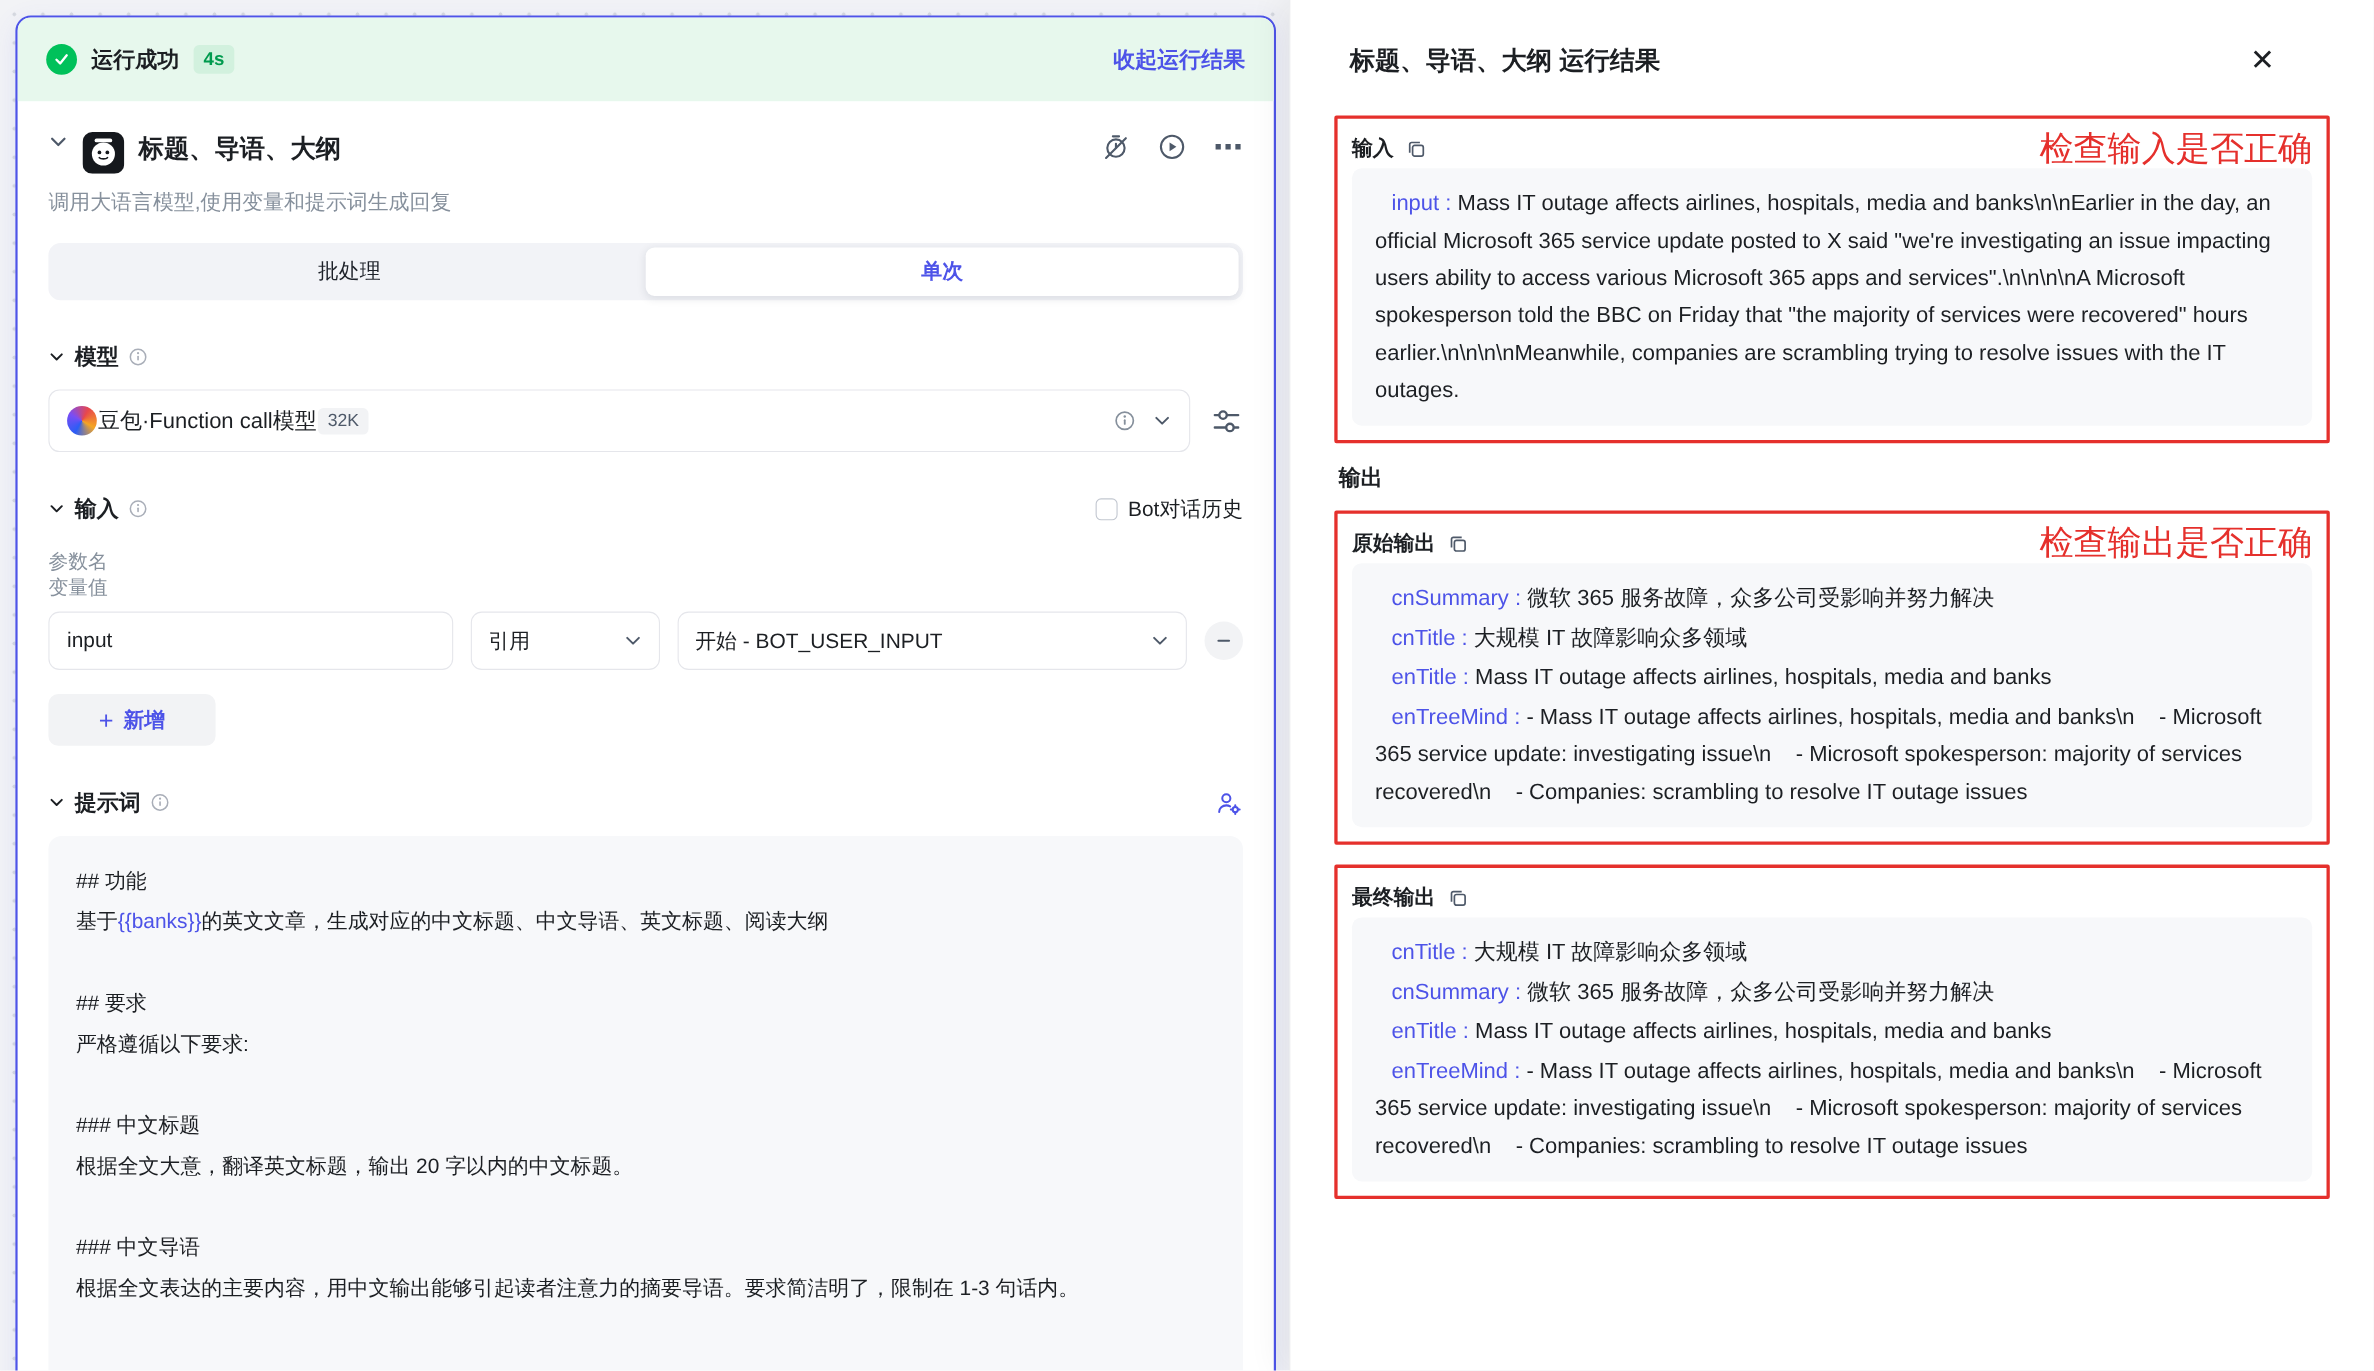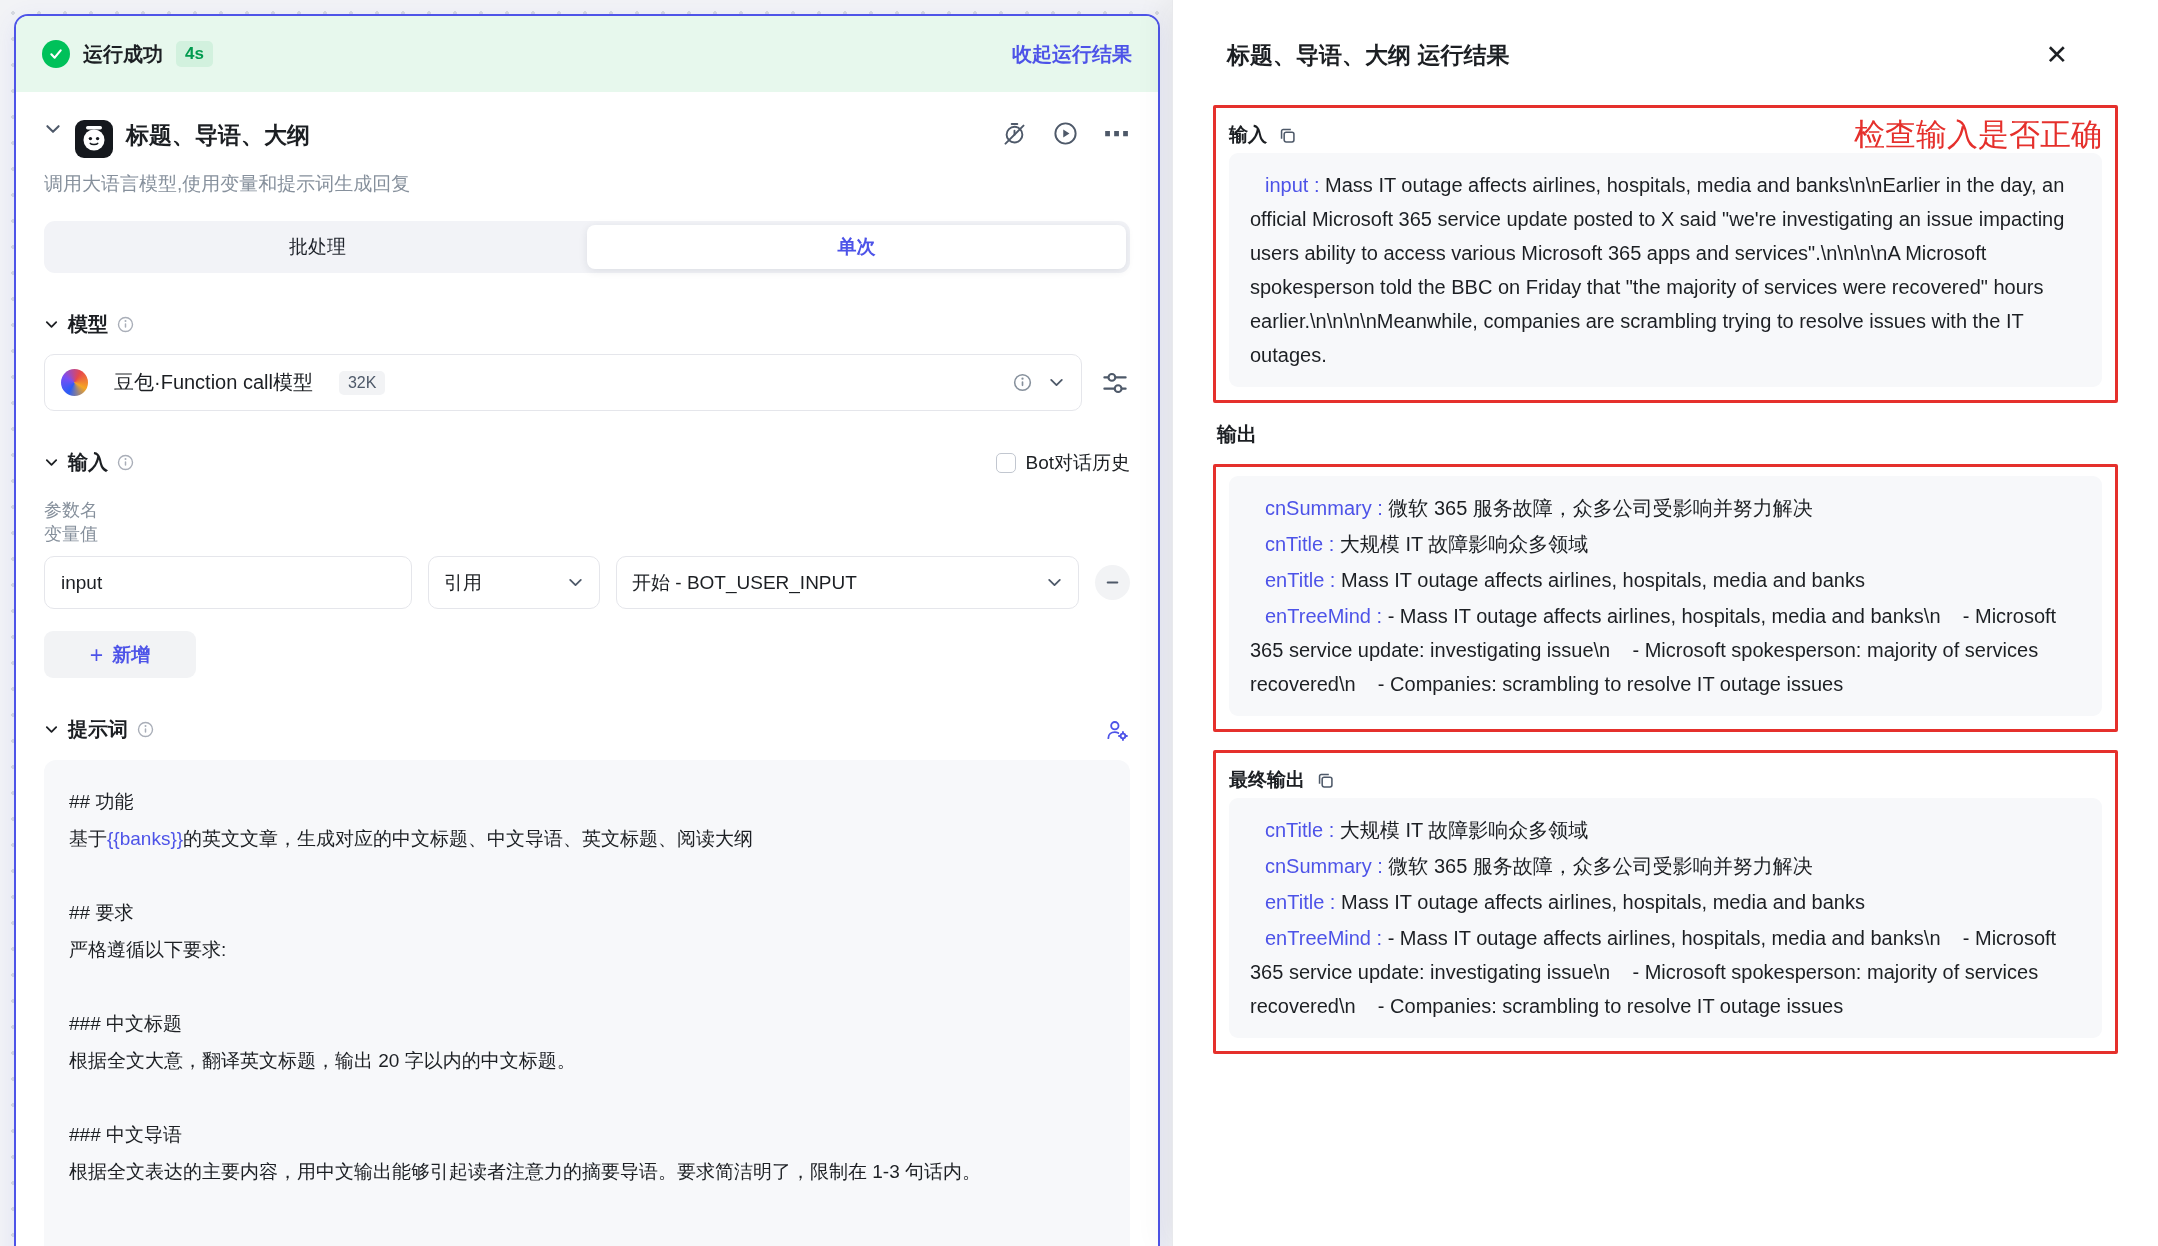--- a/index.html
+++ b/index.html
@@ -59,21 +59,21 @@
 
   .section-head { margin-top:38px; display:flex; align-items:center; gap:9px; }
   .section-head.between { justify-content:flex-start; }
   .section-head .right { margin-left:auto; display:flex; align-items:center; gap:9px; }
   .sec-label { font-size:20px; font-weight:700; }
   .chev-sm, .info-ic { flex:0 0 auto; cursor:pointer; }
 
   .model-row { margin-top:16px; display:flex; align-items:center; gap:18px; }
   .model-select {
     flex:1; height:57px; border:1px solid #e5e6eb; border-radius:10px;
-    display:flex; align-items:center; gap:26px; padding:0 16px; cursor:pointer; background:#fff;
+    display:flex; align-items:center; gap:1px; padding:0 16px; cursor:pointer; background:#fff;
   }
   .model-logo {
     width:27px; height:27px; border-radius:50%; flex:0 0 auto;
     background:conic-gradient(from 210deg,#2b5df5,#7a4df5,#e8474c,#f5a623,#2b5df5);
   }
   .model-name { font-size:20px; }
   .model-badge { background:#f2f3f5; color:#4e5969; font-size:16px; padding:3px 9px; border-radius:5px; }
   .model-select .right { margin-left:auto; display:flex; align-items:center; gap:16px; }
   .tune-btn { cursor:pointer; }
 
@@ -363,20 +363,30 @@
       <span class="annotation">检查输入是否正确</span>
     </div>
     <div class="gray-box">
       <p class="entry"><span class="k">input : </span><span class="v">Mass IT outage affects airlines, hospitals, media and banks\n\nEarlier in the day, an official Microsoft 365 service update posted to X said "we're investigating an issue impacting users ability to access various Microsoft 365 apps and services".\n\n\n\nA Microsoft spokesperson told the BBC on Friday that "the majority of services were recovered" hours earlier.\n\n\n\nMeanwhile, companies are scrambling trying to resolve issues with the IT outages.</span></p>
     </div>
   </div>
 
   <div class="out-label">输出</div>
 
   <div class="red-box">
+    <div class="rb-head">
+      <span class="box-label">原始输出</span>
+      <span class="copy-ic">
+        <svg width="19" height="19" viewBox="0 0 16 16" stroke="#4e5969" stroke-width="1.3" fill="none">
+            <rect x="5.2" y="5.2" width="8.2" height="8.2" rx="1.6"></rect>
+            <path d="M10.8 3H4.4A1.4 1.4 0 0 0 3 4.4v6.4"></path>
+          </svg>
+      </span>
+      <span class="annotation">检查输出是否正确</span>
+    </div>
     <div class="gray-box">
       <p class="entry"><span class="k">cnSummary : </span><span class="v">微软 365 服务故障，众多公司受影响并努力解决</span></p>
       <p class="entry"><span class="k">cnTitle : </span><span class="v">大规模 IT 故障影响众多领域</span></p>
       <p class="entry"><span class="k">enTitle : </span><span class="v">Mass IT outage affects airlines, hospitals, media and banks</span></p>
       <p class="entry"><span class="k">enTreeMind : </span><span class="v">- Mass IT outage affects airlines, hospitals, media and banks\n    - Microsoft 365 service update: investigating issue\n    - Microsoft spokesperson: majority of services recovered\n    - Companies: scrambling to resolve IT outage issues</span></p>
     </div>
   </div>
 
   <div class="red-box">
     <div class="rb-head">

